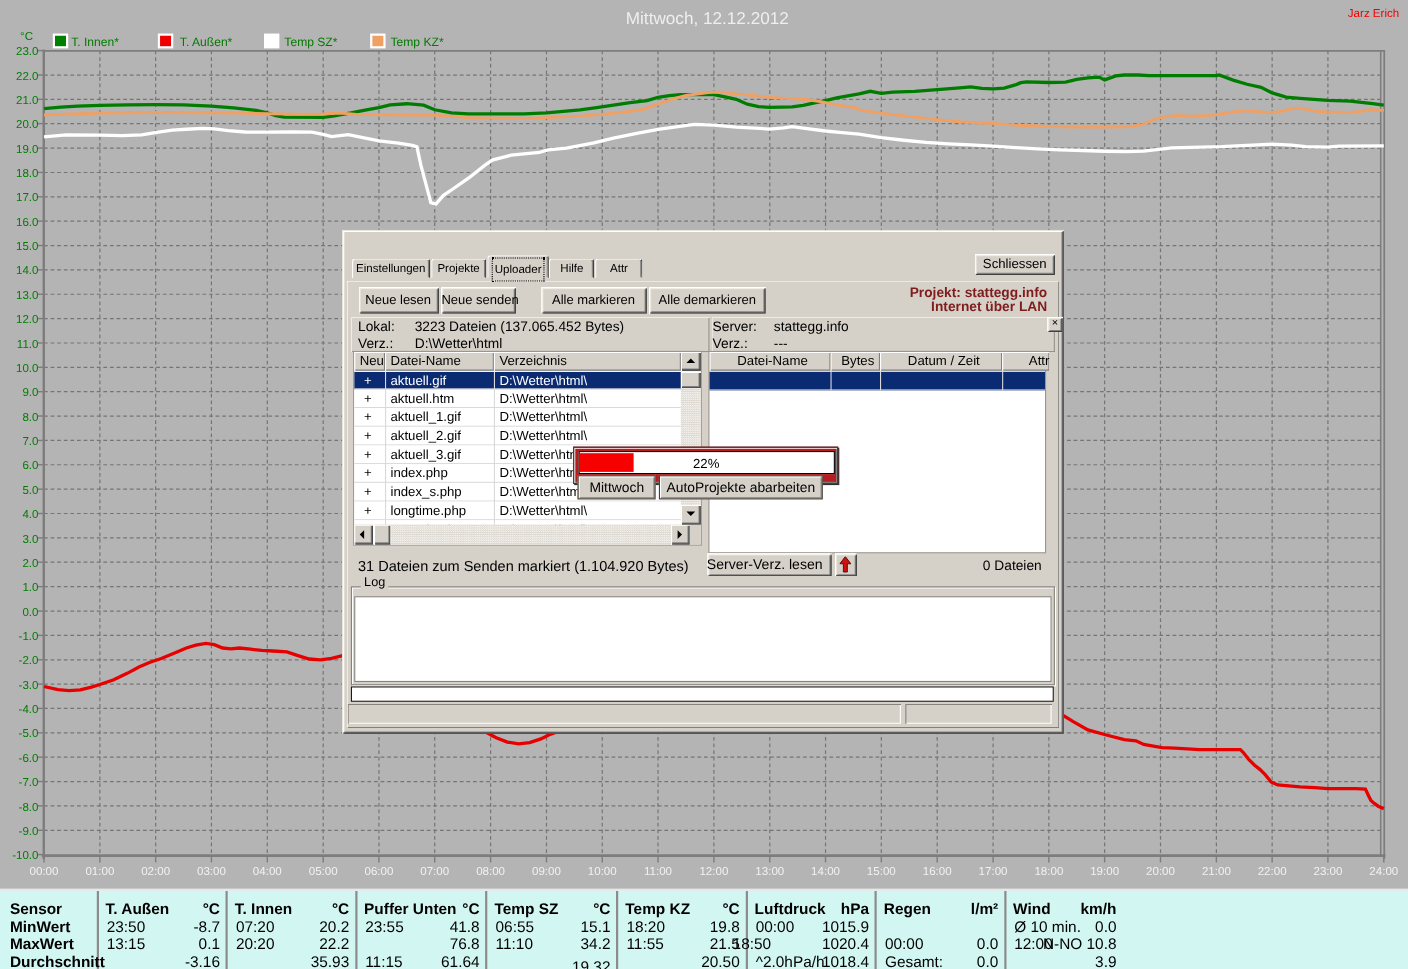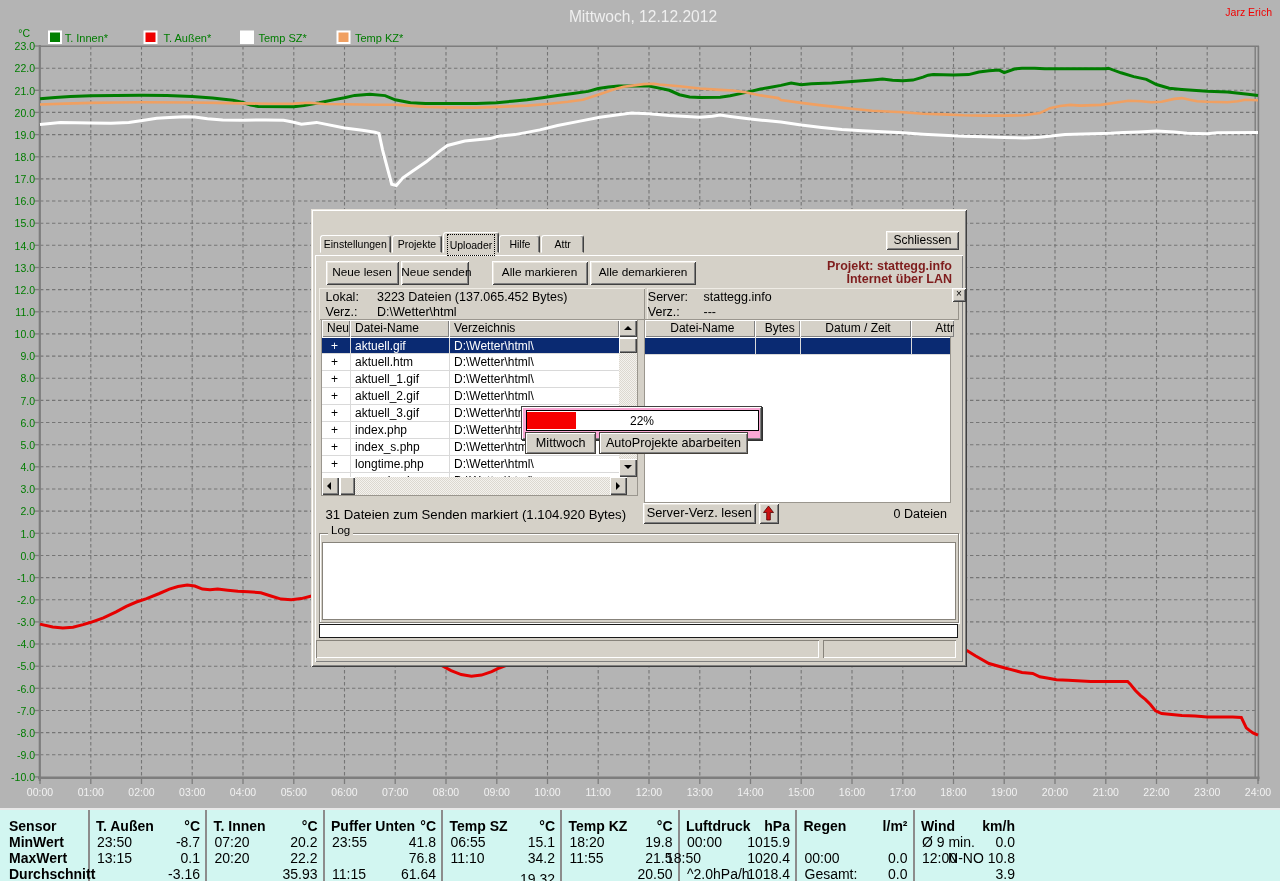--- a/index.html
+++ b/index.html
@@ -51,21 +51,21 @@
 .ar{position:absolute;width:0;height:0}
 .ar.up{left:5px;top:6px;border-left:4px solid transparent;border-right:4px solid transparent;border-bottom:4px solid #000}
 .ar.dn{left:5px;top:6px;border-left:4px solid transparent;border-right:4px solid transparent;border-top:4px solid #000}
 .ar.lf{left:5px;top:5px;border-top:4px solid transparent;border-bottom:4px solid transparent;border-right:4px solid #000}
 .ar.rt{left:6px;top:5px;border-top:4px solid transparent;border-bottom:4px solid transparent;border-left:4px solid #000}
 #loggrp{position:absolute;left:4px;top:278px;width:640px;height:90px;border:1px solid #87837b;box-shadow:inset 1px 1px 0 #fff,1px 1px 0 #fff}
 #logwhite{position:absolute;left:2px;top:7.5px;width:634px;height:78px;background:#fff;border:1px solid #87837b}
 #loglab{position:absolute;left:13px;top:269px;font-size:11.5px;background:#d5d1c8;padding:0 3px}
 #wstrip{position:absolute;left:4.3px;top:369px;width:638.5px;height:13.5px;background:#fff;border:1.5px solid #1a1a1a}
 .stpan{position:absolute;top:384.6px;height:18px;background:#d5d1c8;box-shadow:inset 1px 1px 0 #87837b, inset -1px -1px 0 #fff}
-#pop{position:absolute;left:210px;top:197px;width:241px;height:34px;background:#f9a8d4;z-index:20;
+#pop{position:absolute;left:210px;top:197px;width:241px;height:34px;background:#b91c1c;z-index:20;
  border:1px solid #404040;box-shadow:inset 1px 1px 0 #fff, inset -1px -1px 0 #808080, 1px 1px 0 #303030}
 #pbar{position:absolute;left:3.5px;top:3px;width:233px;height:20.5px;background:#fff;border:1.2px solid #000}
 #pfill{position:absolute;left:0.5px;top:0.5px;width:49px;height:17px;background:#f60000}
 #ppct{position:absolute;left:0;top:2.5px;width:100%;text-align:center;font-size:12px}
 .popbtn{position:absolute;top:24.6px;height:22.4px;background:#d5d1c8;border:1px solid #44403a;
  box-shadow:inset 1px 1px 0 #fff, inset -1px -1px 0 #808080;font-size:12.6px;text-align:center;line-height:20px}
 </style></head>
 <body>
 <svg id="chart" width="1280" height="881">
 <rect x="0" y="0" width="1280" height="881" fill="#b4b4b4"></rect>
@@ -333,21 +333,21 @@
 <div class="c" style="left:687.0px;top:55.5px">^2.0hPa/h</div>
 <div class="c r" style="right:490px;top:55.5px">1018.4</div>
 <div class="c b" style="left:803.5px;top:7.5px">Regen</div>
 <div class="c b r" style="right:372.5px;top:7.5px">l/m²</div>
 <div class="c" style="left:804.5px;top:39.5px">00:00</div>
 <div class="c r" style="right:372.5px;top:39.5px">0.0</div>
 <div class="c" style="left:804.5px;top:55.5px">Gesamt:</div>
 <div class="c r" style="right:372.5px;top:55.5px">0.0</div>
 <div class="c b" style="left:921.0px;top:7.5px">Wind</div>
 <div class="c b r" style="right:265px;top:7.5px">km/h</div>
-<div class="c" style="left:922.0px;top:23.5px">Ø 9 min.</div>
+<div class="c" style="left:922.0px;top:23.5px">Ø 10 min.</div>
 <div class="c r" style="right:265px;top:23.5px">0.0</div>
 <div class="c" style="left:922.0px;top:39.5px">12:00</div>
 <div class="c r" style="right:265px;top:39.5px">N-NO 10.8</div>
 <div class="c r" style="right:265px;top:55.5px">3.9</div>
 </div>
 
 <div id="dlg">
 <div class="tab" style="left:9px;width:70.5px">Einstellungen</div>
 <div class="tab" style="left:80.5px;width:50.8px">Projekte</div>
 <div class="tab act" style="left:132.2px;width:55.6px"><span class="foc">Uploader</span></div>
@@ -446,21 +446,21 @@
 <div class="gh" style="left:0;width:109.6px;text-align:center">Datei-Name</div>
         <div class="gh" style="left:109.6px;width:45.4px;text-align:center">Bytes</div>
         <div class="gh" style="left:155px;width:111px;text-align:center">Datum / Zeit</div>
         <div class="gh" style="left:266px;width:43px;text-align:right">Attr</div>
 <div class="grow sel" style="top:18px;width:304.5px"></div>
 <div class="gvlr" style="left:109.6px"></div>
         <div class="gvlr" style="left:155px"></div>
         <div class="gvlr" style="left:266px"></div>
 </div>
 <div class="lab" style="left:10.5px;top:251.5px;font-size:13.2px">31 Dateien zum Senden markiert (1.104.920 Bytes)</div>
-<div class="btn3" style="left:327.6px;top:248px;width:113.5px;height:21px;line-height:19px;text-align:center;font-size:12.8px;white-space:nowrap">Server-Verz. lesen</div>
+<div class="btn3" style="left:327.6px;top:248px;width:113.5px;height:21px;line-height:19px;text-align:left;font-size:12.8px;white-space:nowrap">Server-Verz. lesen</div>
 <div class="btn3" style="left:443.7px;top:248px;width:20.6px;height:21px;text-align:center"><svg width="11" height="15" viewBox="0 0 11 15" style="margin-top:3px">
           <path d="M5.5 0 L10.5 6.5 L7.3 6.5 L7.3 14 L3.7 14 L3.7 6.5 L0.5 6.5 Z" fill="#cc1111" stroke="#550000" stroke-width="0.8"></path>
         </svg></div>
 <div class="lab" style="right:16px;top:251.5px">0 Dateien</div>
 <div id="loggrp">
         <div id="logwhite"></div>
       </div>
 <div id="loglab">Log</div>
 <div id="wstrip"></div>
 <div class="stpan" style="left:1px;width:503px"></div>

